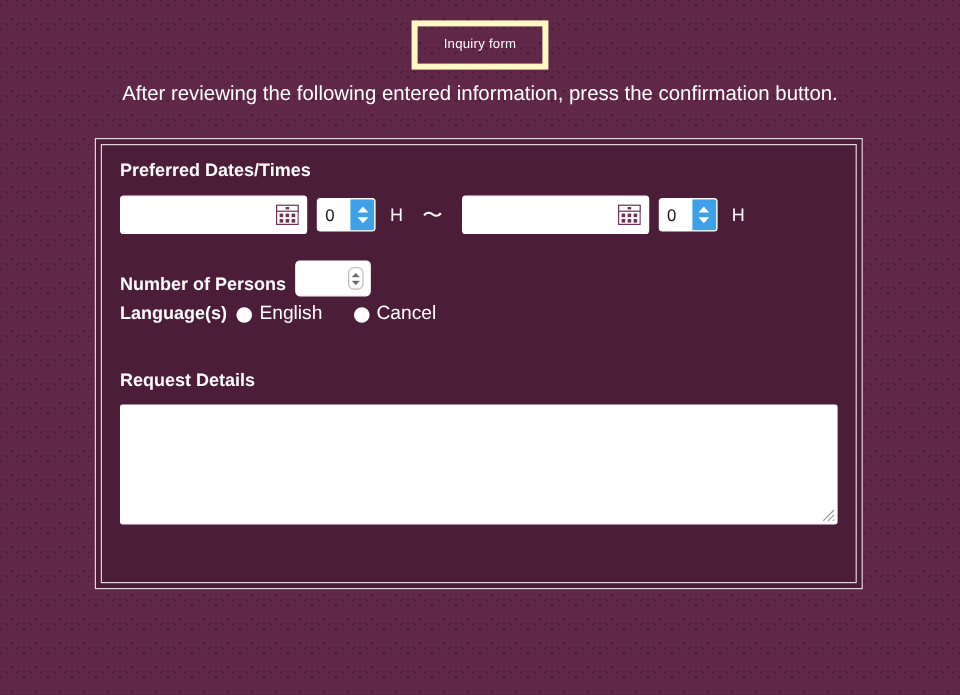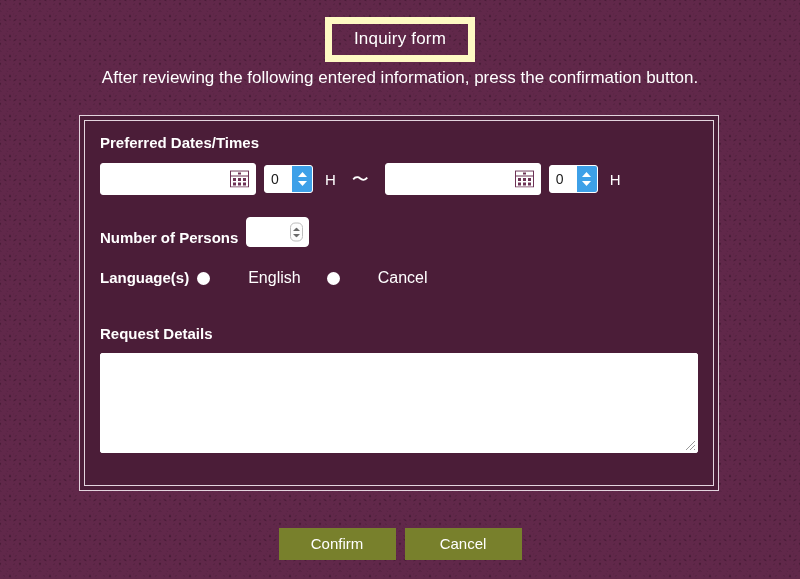--- a/index.html
+++ b/index.html
@@ -32,24 +32,24 @@
   
   .title-wrap {
     position: absolute;
     top: 17px;
     left: 0;
     width: 800px;
     text-align: center;
   }
   .title-box {
     display: inline-block;
-    border: 7px solid #fef9c3;
+    border: 5px solid #fef9c3;
     padding: 6px 22px 7px 22px;
     color: #ffffff;
-    font-size: 17px;
+    font-size: 11px;
     line-height: 18px;
     letter-spacing: 0.2px;
   }
 
   
   .subtitle {
     position: absolute;
     top: 67px;
     left: 0;
     width: 800px;
@@ -188,29 +188,28 @@
     background: #fdfdfd;
     display: flex;
     flex-direction: column;
     align-items: center;
     justify-content: center;
     gap: 2px;
   }
 
   
   .row-lang {
-    margin-top: 22px;
+    margin-top: 6px;
     display: flex;
     align-items: flex-end;
   }
   .radio-opt {
     display: flex;
     align-items: center;
     margin-left: 8px;
-    gap: 32px;
   }
   .radio-opt.second { margin-left: 26px; }
   .radio-dot {
     width: 13px;
     height: 13px;
     border-radius: 50%;
     background: #ffffff;
     display: inline-block;
   }
   .radio-text {
@@ -414,18 +413,14 @@
             <line x1="12" y1="3" x2="3" y2="12"></line>
             <line x1="12" y1="7" x2="7" y2="12"></line>
             <line x1="12" y1="11" x2="11" y2="12"></line>
           </g>
         </svg>
       </div>
 
     </div>
   </div>
 
-  <div class="btn-row">
-    <button class="btn">Confirm</button>
-    <button class="btn">Cancel</button>
-  </div>
 
 </div>
 
 </body></html>

